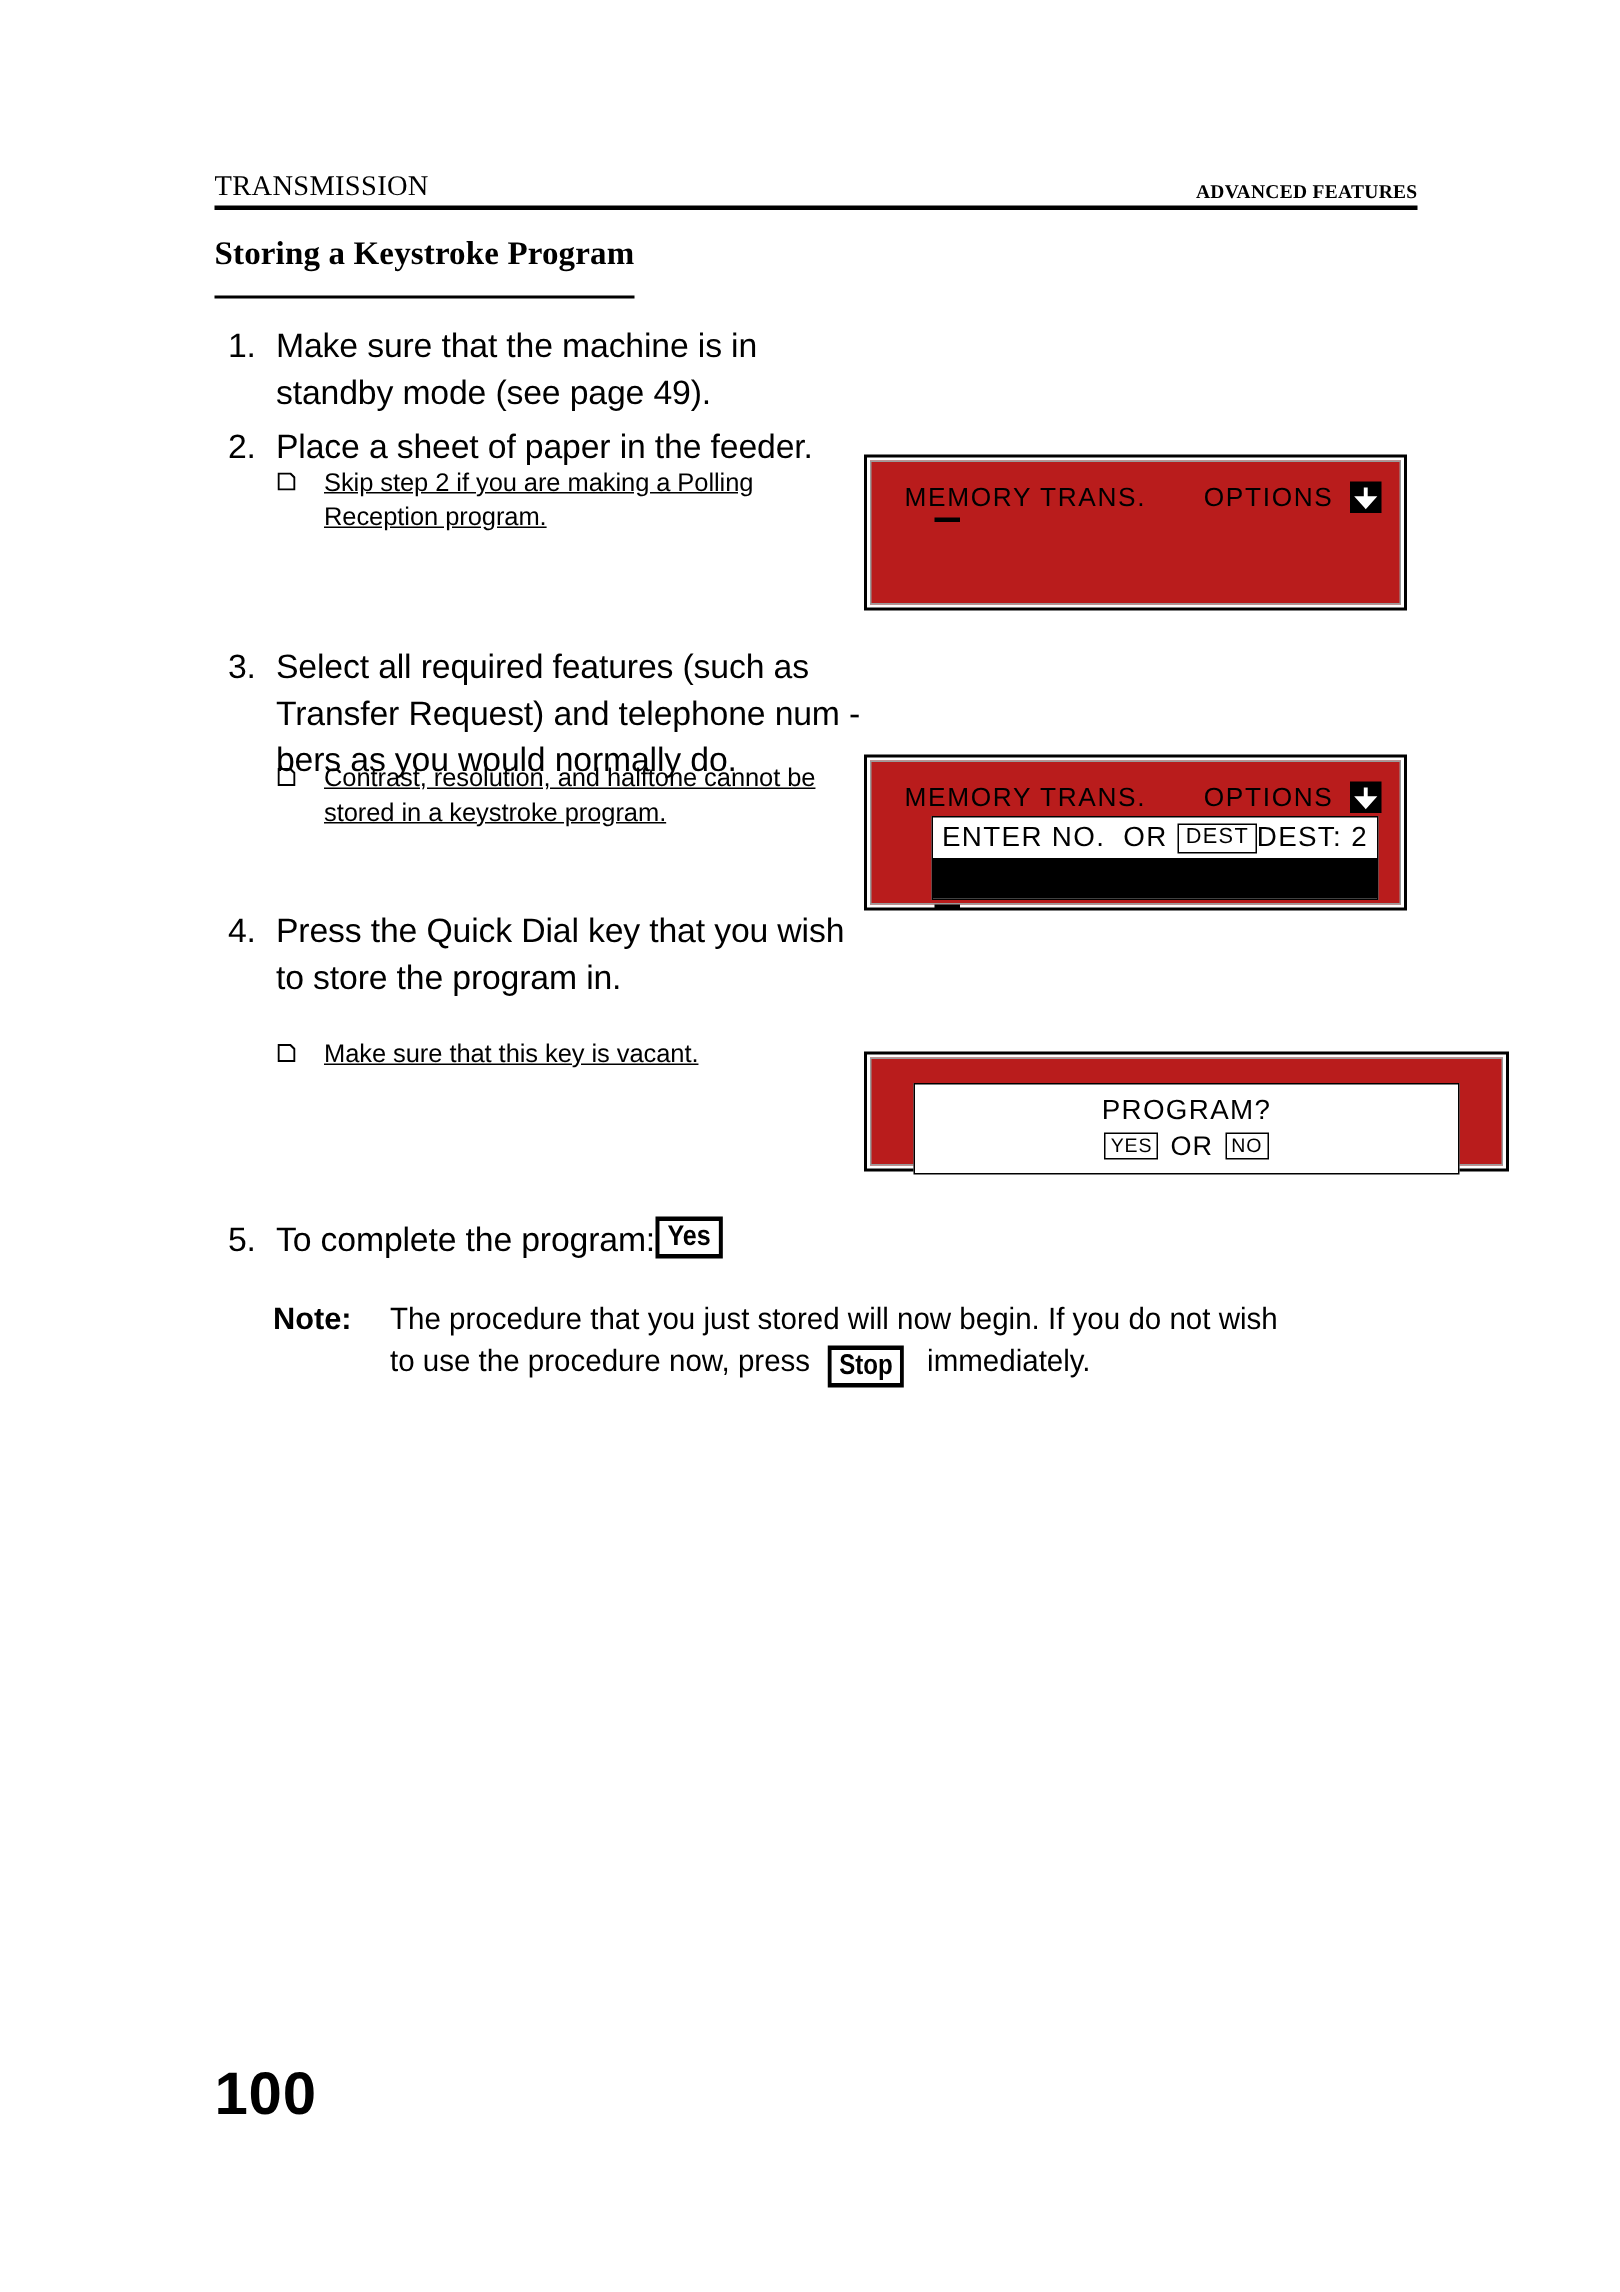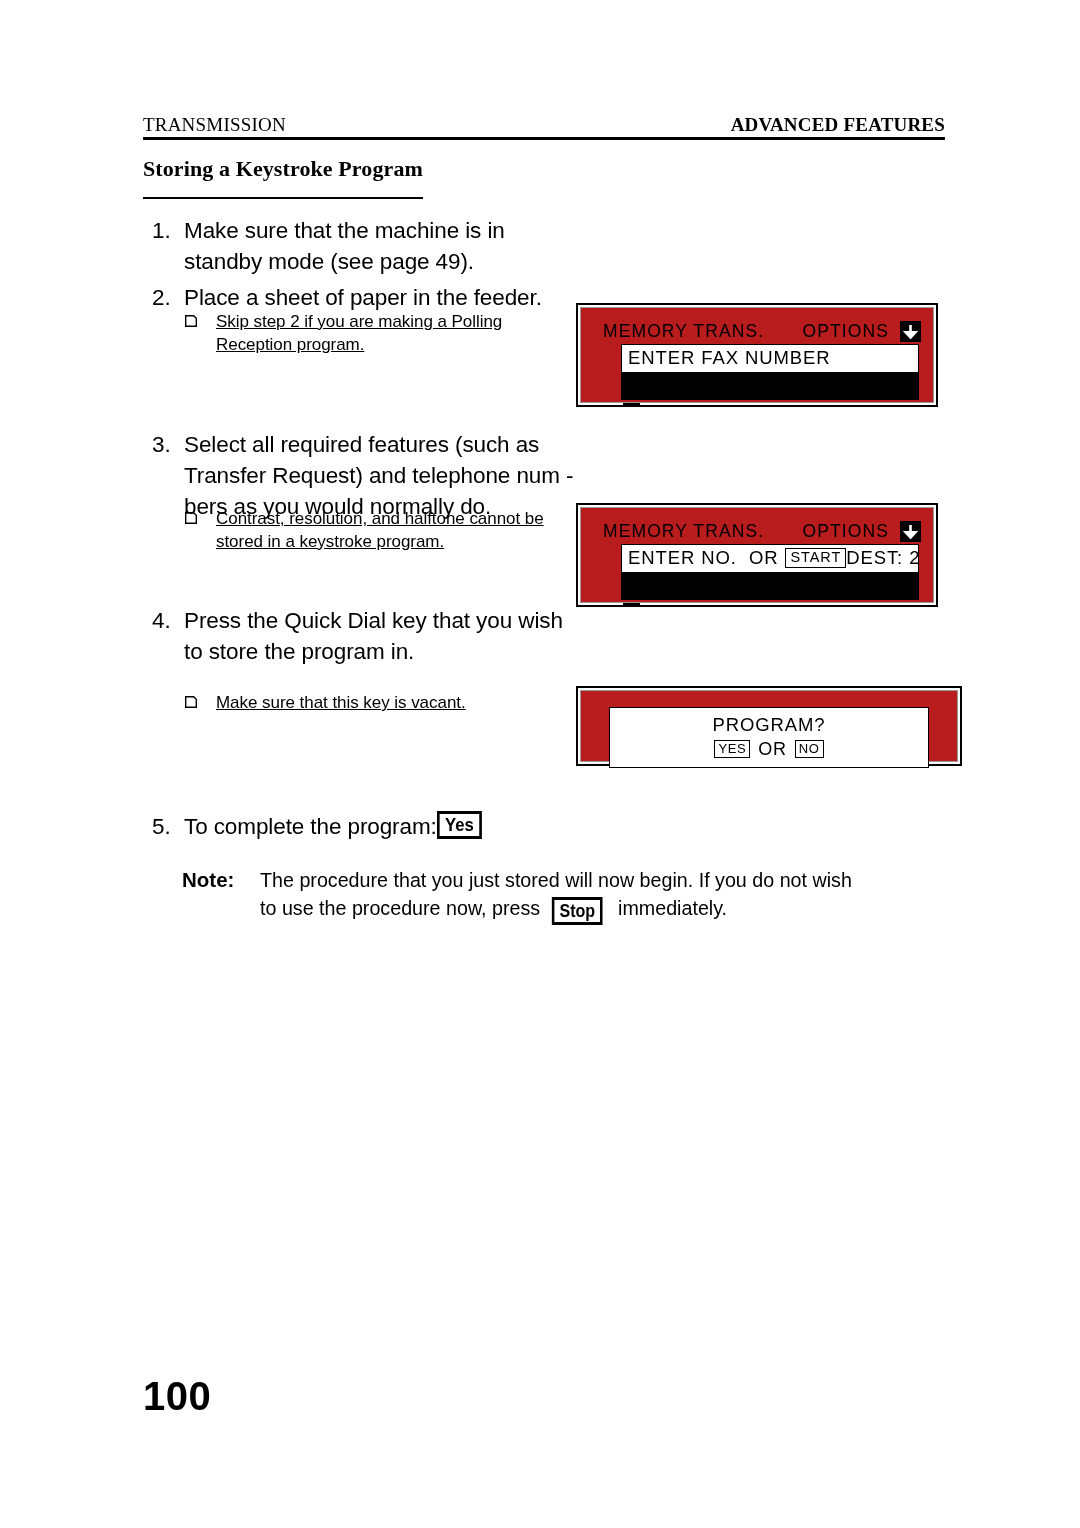--- a/index.html
+++ b/index.html
@@ -33,21 +33,21 @@
     justify-content: space-between;
     align-items: flex-end;
     font-family: "Liberation Serif", serif;
   }
   .rh-left {
     font-size: 19px;
     letter-spacing: 0.2px;
     font-weight: 400;
   }
   .rh-right {
-    font-size: 19px;
+    font-size: 13px;
     font-weight: 700;
     letter-spacing: 0.2px;
   }
   .rh-rule {
     position: absolute;
     left: 143px;
     top: 137px;
     width: 802px;
     height: 3px;
     background: #000;
@@ -344,27 +344,20 @@
         <div class="lcd-topline">
           <span>MEMORY TRANS.</span>
           <span class="lcd-topright">
             <span>OPTIONS</span>
             <span class="arrow-box">
               <svg width="21" height="21" viewBox="0 0 21 21">
                 <path d="M10.5,4 L10.5,13.5 M10.5,16.5 L5.7,11.2 L15.3,11.2 Z" stroke="#fff" stroke-width="2.6" fill="#fff"></path>
               </svg>
             </span>
           </span>
-        </div>
-        <div class="lcd-screen">
-          <div class="lcd-row-text">
-            <span>ENTER FAX NUMBER</span>
-            <span></span>
-          </div>
-          <div class="lcd-row-black"></div>
         </div>
         <div class="lcd-cursor"></div>
       </div>
     </div>
   </div>
 
   <div class="lcd" style="left:576px; top:503px; width:362px; height:104px;">
     <div class="lcd-inner">
       <div class="lcd-content">
         <div class="lcd-topline">
@@ -373,31 +366,31 @@
             <span>OPTIONS</span>
             <span class="arrow-box">
               <svg width="21" height="21" viewBox="0 0 21 21">
                 <path d="M10.5,4 L10.5,13.5 M10.5,16.5 L5.7,11.2 L15.3,11.2 Z" stroke="#fff" stroke-width="2.6" fill="#fff"></path>
               </svg>
             </span>
           </span>
         </div>
         <div class="lcd-screen">
           <div class="lcd-row-text">
-            <span><span>ENTER NO.  OR</span><span style="display:inline-block;width:7px;"></span><span class="inline-key">START</span></span>
+            <span><span>ENTER NO.  OR</span><span style="display:inline-block;width:7px;"></span><span class="inline-key">DEST</span></span>
             <span>DEST: 2</span>
           </div>
           <div class="lcd-row-black"></div>
         </div>
         <div class="lcd-cursor"></div>
       </div>
     </div>
   </div>
 
-  <div class="lcd" style="left:576px; top:686px; width:386px; height:80px;">
+  <div class="lcd" style="left:576px; top:701px; width:430px; height:80px;">
     <div class="lcd-inner">
       <div class="lcd-content" style="padding:0;">
         <div class="lcd-screen-center">
           <div class="prompt-line1">PROGRAM?</div>
           <div class="prompt-line2"><span class="inline-key tiny">YES</span><span style="display:inline-block;width:8px;"></span><span>OR</span><span style="display:inline-block;width:8px;"></span><span class="inline-key tiny">NO</span></div>
         </div>
       </div>
     </div>
   </div>
 

